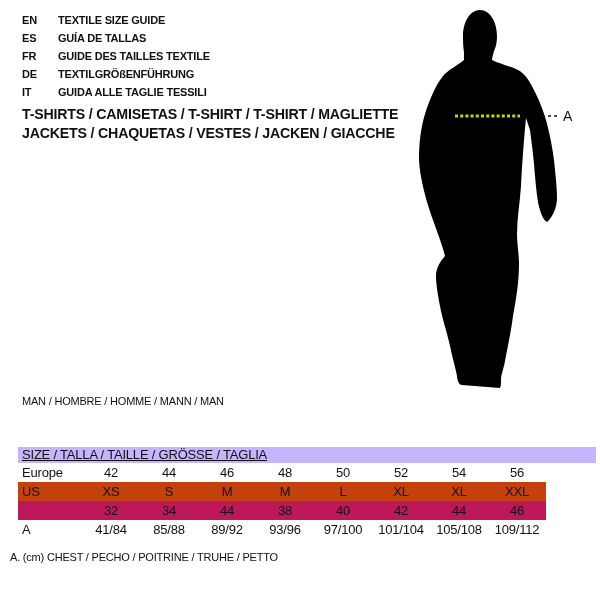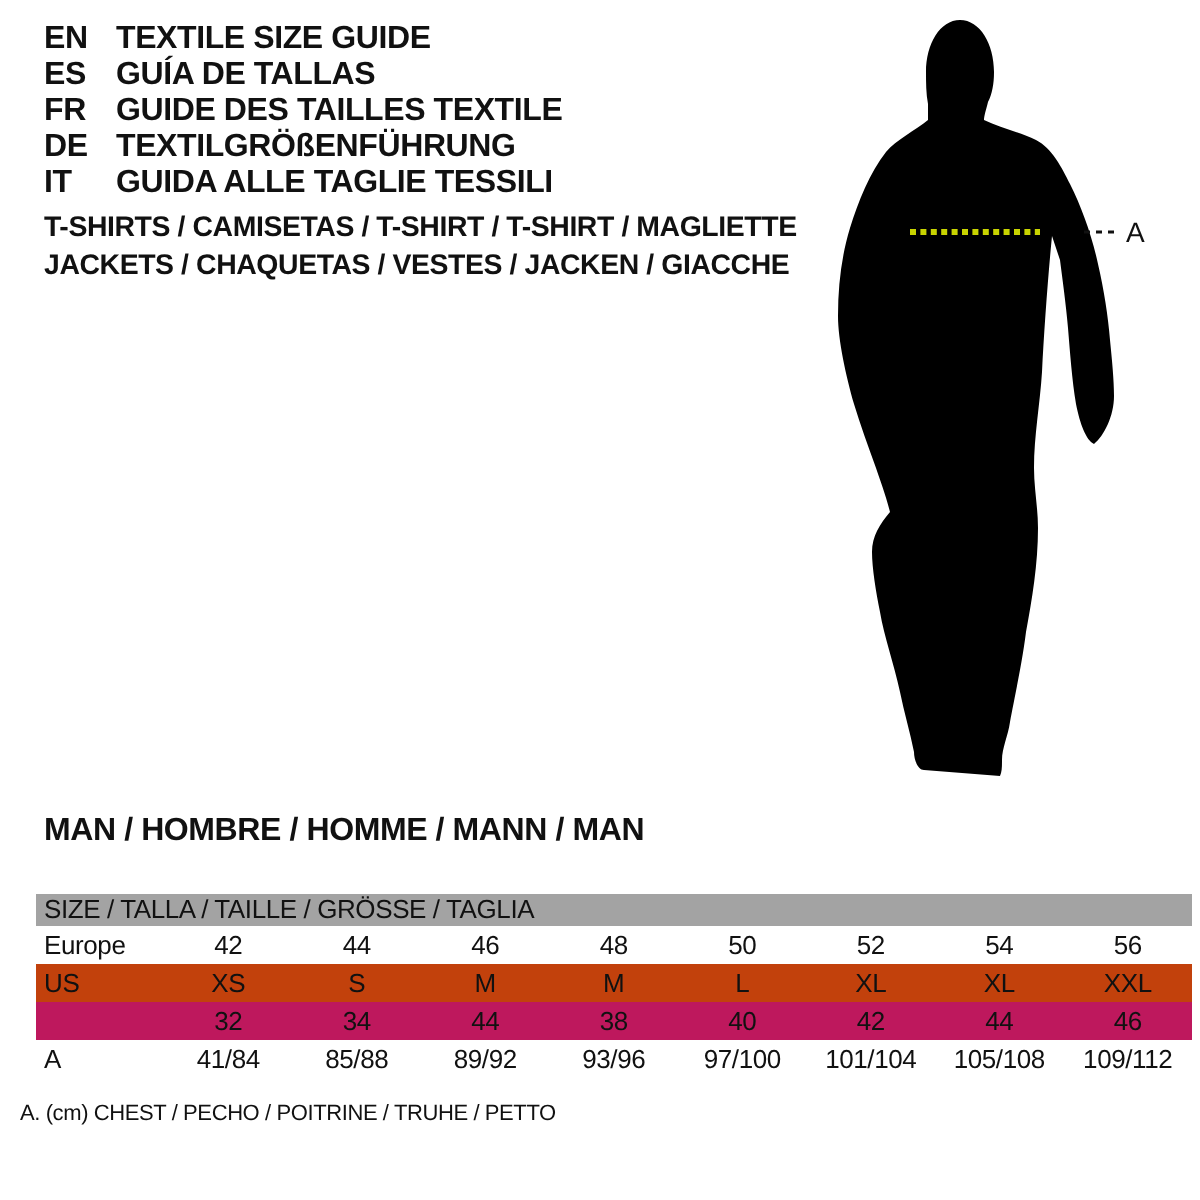--- a/index.html
+++ b/index.html
@@ -4,32 +4,32 @@
 <style>
   html,body{margin:0;padding:0;}
   body{
     width:600px;height:600px;background:#ffffff;position:relative;overflow:hidden;
     font-family:"Liberation Sans", sans-serif;color:#111;
     -webkit-font-smoothing:antialiased;
   }
   .abs{position:absolute;}
   
   #language-list{left:22px;top:11px;}
-  .lang-row{display:flex;height:18px;line-height:18px;font-size:16px;font-weight:700;letter-spacing:-0.2px;}
+  .lang-row{display:flex;height:18px;line-height:18px;font-size:11px;font-weight:700;letter-spacing:-0.2px;}
   .lang-code{width:36px;flex:0 0 36px;}
   
   #categories{left:22px;top:105px;font-size:14.2px;font-weight:700;line-height:19px;letter-spacing:-0.2px;white-space:nowrap;}
   
   #figure-wrap{left:400px;top:6px;width:175px;height:395px;}
   
-  #section-title{left:22px;top:407px;font-size:16px;font-weight:700;letter-spacing:-0.2px;}
+  #section-title{left:22px;top:395px;font-size:11px;font-weight:400;letter-spacing:-0.2px;}
   
   #table-header-bar{left:18px;top:447px;width:578px;height:16px;line-height:16px;
     font-size:13px;padding-left:4px;box-sizing:border-box;letter-spacing:-0.2px;}
-  #size-table{left:18px;top:463px;width:578px;border-collapse:collapse;table-layout:fixed;}
+  #size-table{left:18px;top:463px;width:528px;border-collapse:collapse;table-layout:fixed;}
   #size-table td{height:19px;font-size:13px;padding:0;text-align:center;letter-spacing:-0.2px;}
   #size-table td.row-label{text-align:left;padding-left:4px;}
   
   #footnote{left:10px;top:551px;font-size:11px;font-weight:400;letter-spacing:-0.2px;white-space:nowrap;}
 </style>
 </head>
 <body>
 
 <div id="language-list" class="abs">
     <div class="lang-row">
@@ -98,21 +98,21 @@
          C63,41 63,35 63,30
          C63,16 70,4 80,4 Z" fill="#000000"></path>
     <line x1="55" y1="110" x2="120" y2="110" stroke-width="3" stroke-dasharray="3 2.2" stroke="#c9d400"></line>
     <line x1="142" y1="110" x2="159" y2="110" stroke-width="1.6" stroke-dasharray="3 3" stroke="#111111"></line>
     <text x="163" y="115" font-size="14" fill="#111">A</text>
   </svg>
 </div>
 
 <div id="section-title" class="abs">MAN / HOMBRE / HOMME / MANN / MAN</div>
 
-<div id="table-header-bar" class="abs" style="background: #a3a3a3;">SIZE / TALLA / TAILLE / GRÖSSE / TAGLIA</div>
+<div id="table-header-bar" class="abs" style="background: #c4b5fd; text-decoration: underline;">SIZE / TALLA / TAILLE / GRÖSSE / TAGLIA</div>
 
 <table id="size-table" class="abs">
   <colgroup>
     <col style="width:64px">
     <col span="8">
   </colgroup>
   <tbody>
       <tr>
         <td class="row-label">Europe</td>
         <td>42</td>

